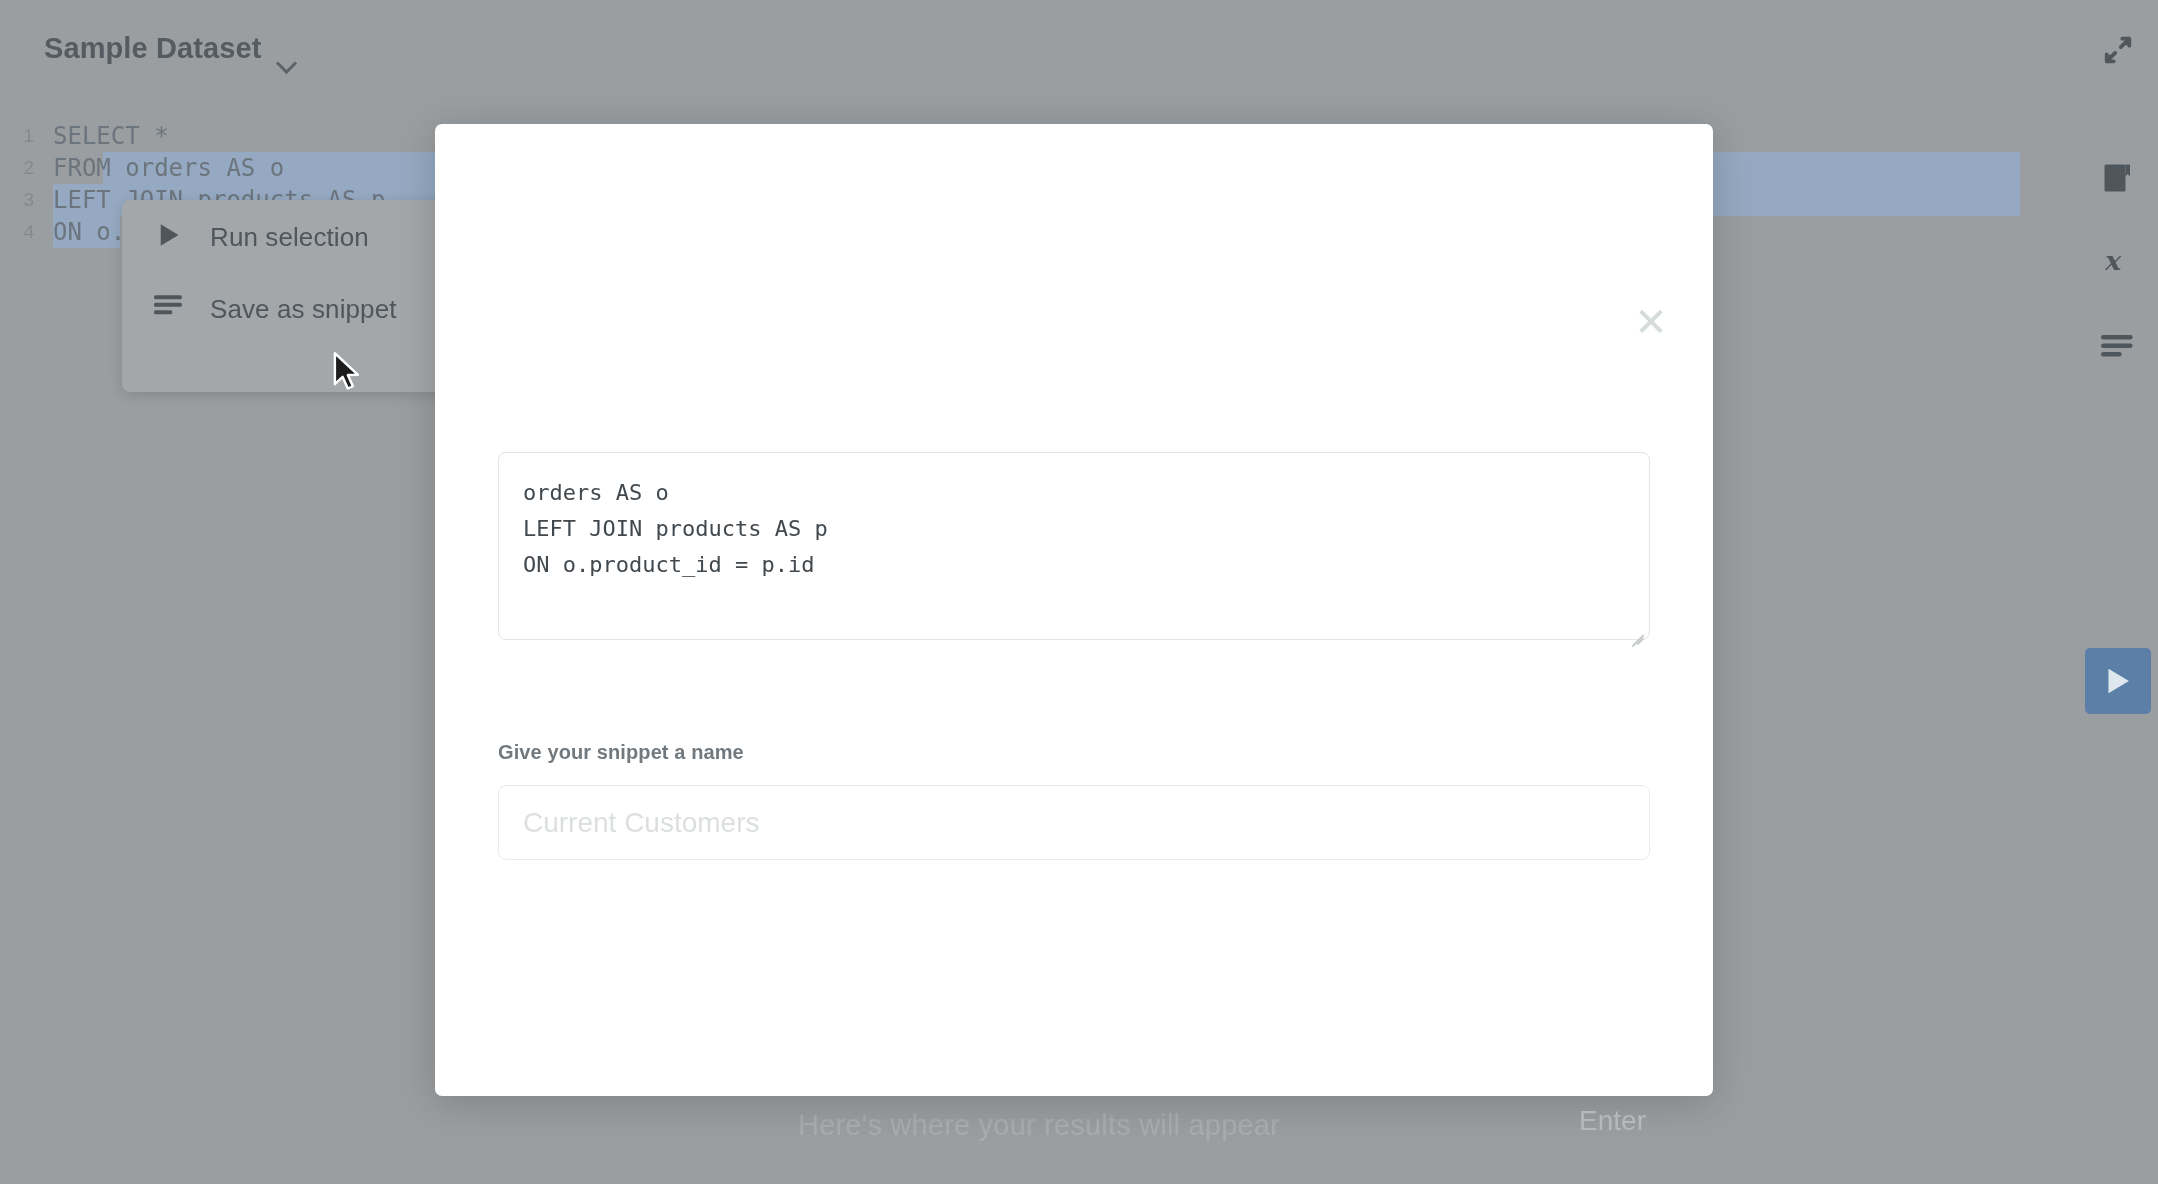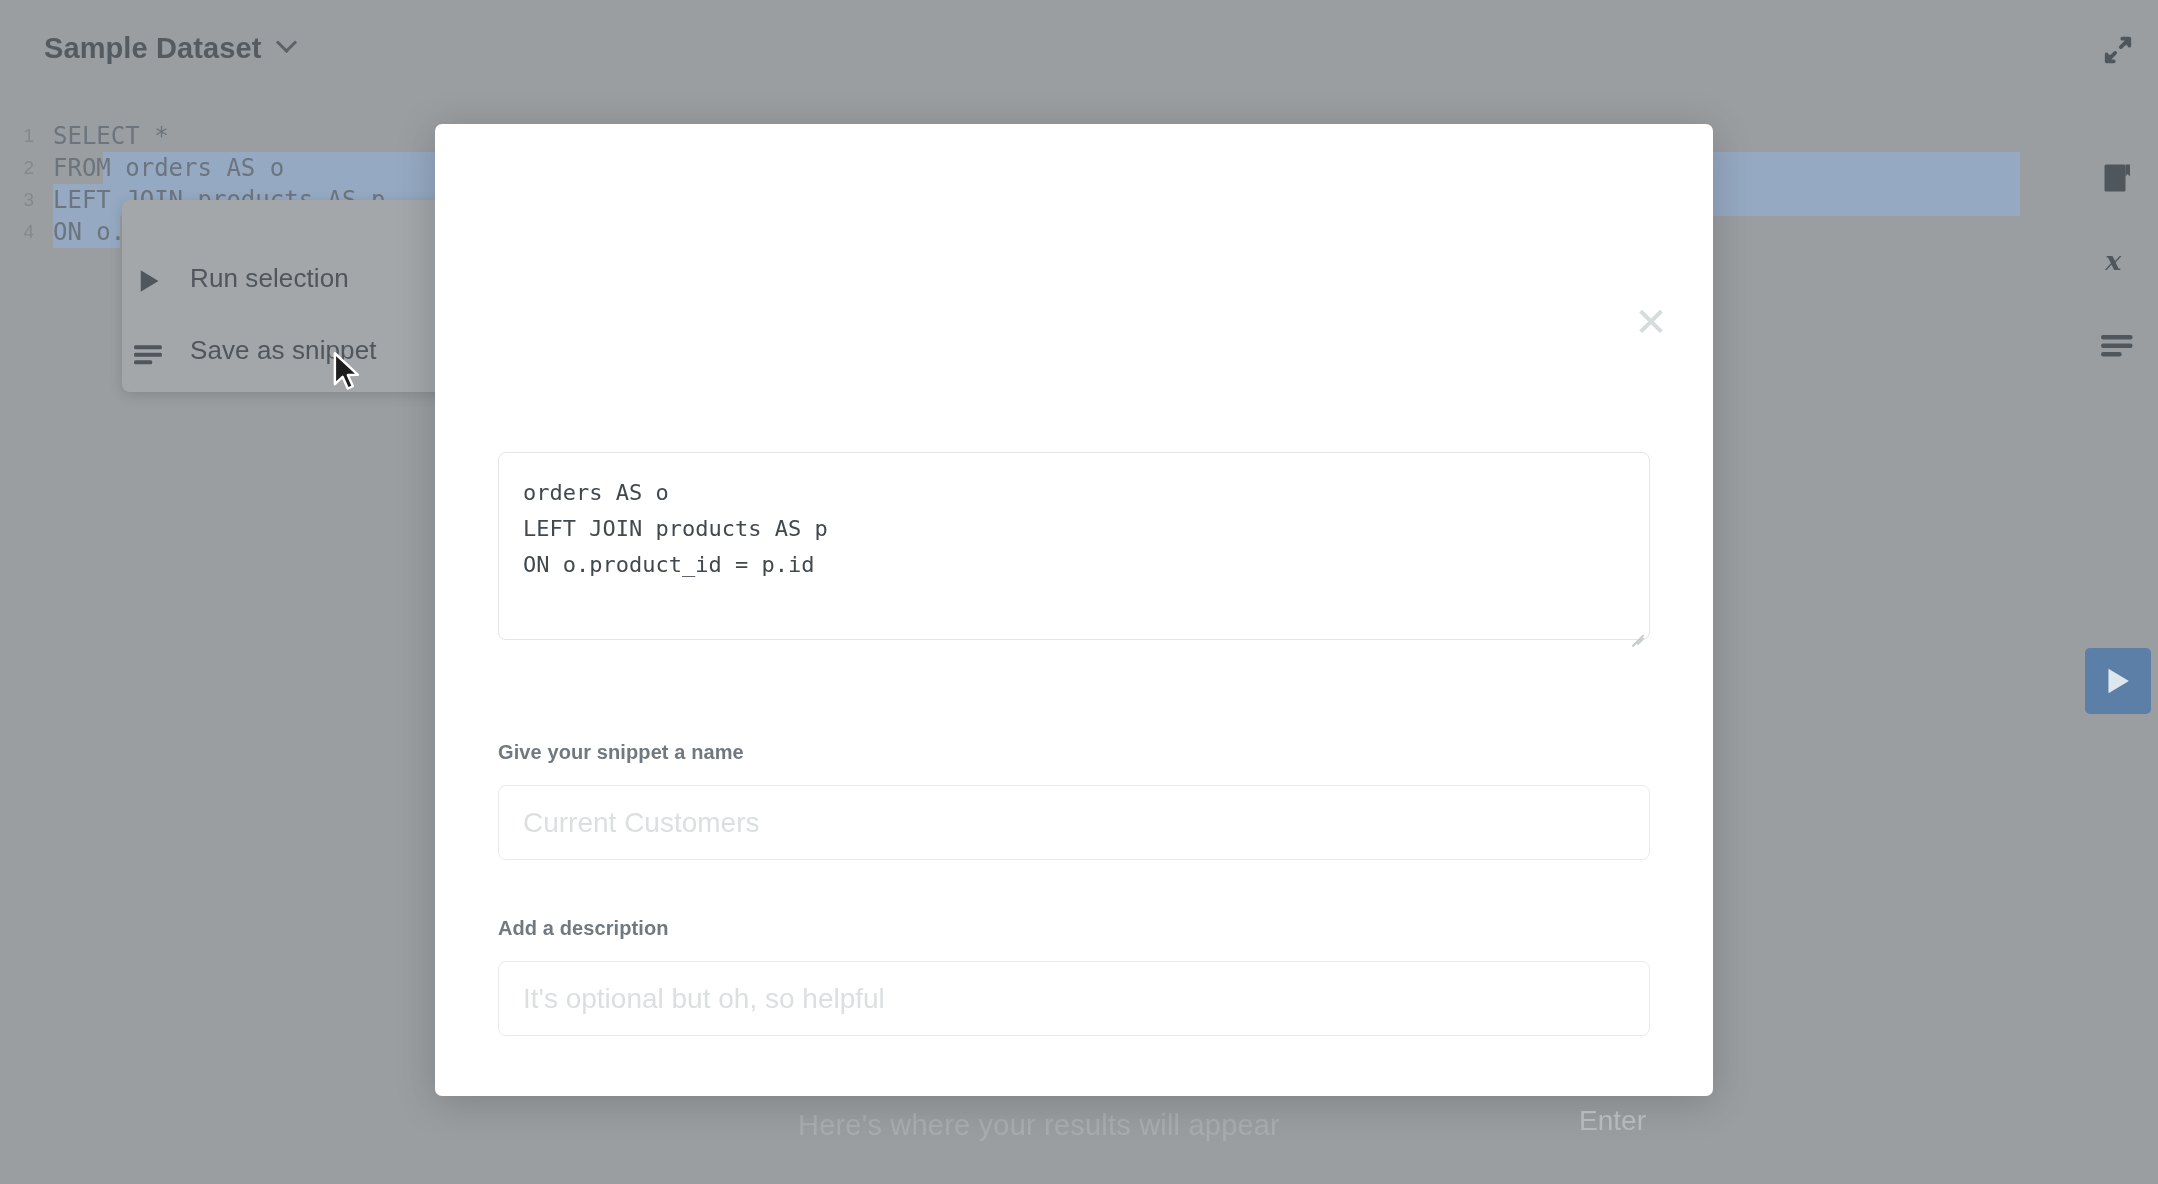--- a/index.html
+++ b/index.html
@@ -23,21 +23,21 @@
   .topbar {
     position: absolute;
     top: 0; left: 0; right: 0;
     height: 112px;
   }
   .dataset-picker {
     position: absolute;
     left: 44px;
     top: 32px;
     display: flex;
-    align-items: flex-start;
+    align-items: flex-end;
     gap: 16px;
     cursor: pointer;
   }
   .dataset-name {
     font-size: 29px;
     font-weight: 700;
     color: #555c61;
     letter-spacing: 0.1px;
   }
   .chev-down {
@@ -150,25 +150,25 @@
     top: 200px;
     width: 330px;
     background: #a3a7aa;
     border-radius: 8px;
     box-shadow: 0 3px 14px rgba(0,0,0,.14);
     padding: 22px 0 26px 0;
     z-index: 5;
   }
   .ctx-item {
     display: flex;
-    align-items: flex-end;
+    align-items: flex-start;
     height: 72px;
+    padding-left: 32px;
     gap: 26px;
     cursor: pointer;
-    margin-left: 12px;
   }
   .ctx-label {
     font-size: 26px;
     color: #4f565c;
     letter-spacing: .1px;
   }
   .ctx-icon { width: 30px; display: flex; align-items: center; justify-content: center; }
 
   
   .cursor {
@@ -409,24 +409,20 @@
 ON o.product_id = p.id</textarea>
         <span class="resize-grip"></span>
       </div>
     </div>
 
     <div class="name-wrap">
       <div class="field-label">Give your snippet a name</div>
       <input class="text-input" type="text" placeholder="Current Customers" style="">
     </div>
 
-    <div class="desc-wrap">
-      <div class="field-label">Add a description</div>
-      <input class="text-input" type="text" placeholder="It's optional but oh, so helpful" style="">
-    </div>
 
     <button class="save-btn">Enter</button>
 
   </div>
 </div>
 
 <div class="cursor">
   <svg width="30" height="42" viewBox="0 0 16 22" aria-hidden="true">
     <path d="M1 1 L1 17.5 L5.1 13.6 L7.9 19.8 L10.6 18.6 L7.9 12.6 L13.3 12.5 Z" fill="#1d1d1d" stroke="#ffffff" stroke-width="1.3" stroke-linejoin="round"></path>
   </svg>

